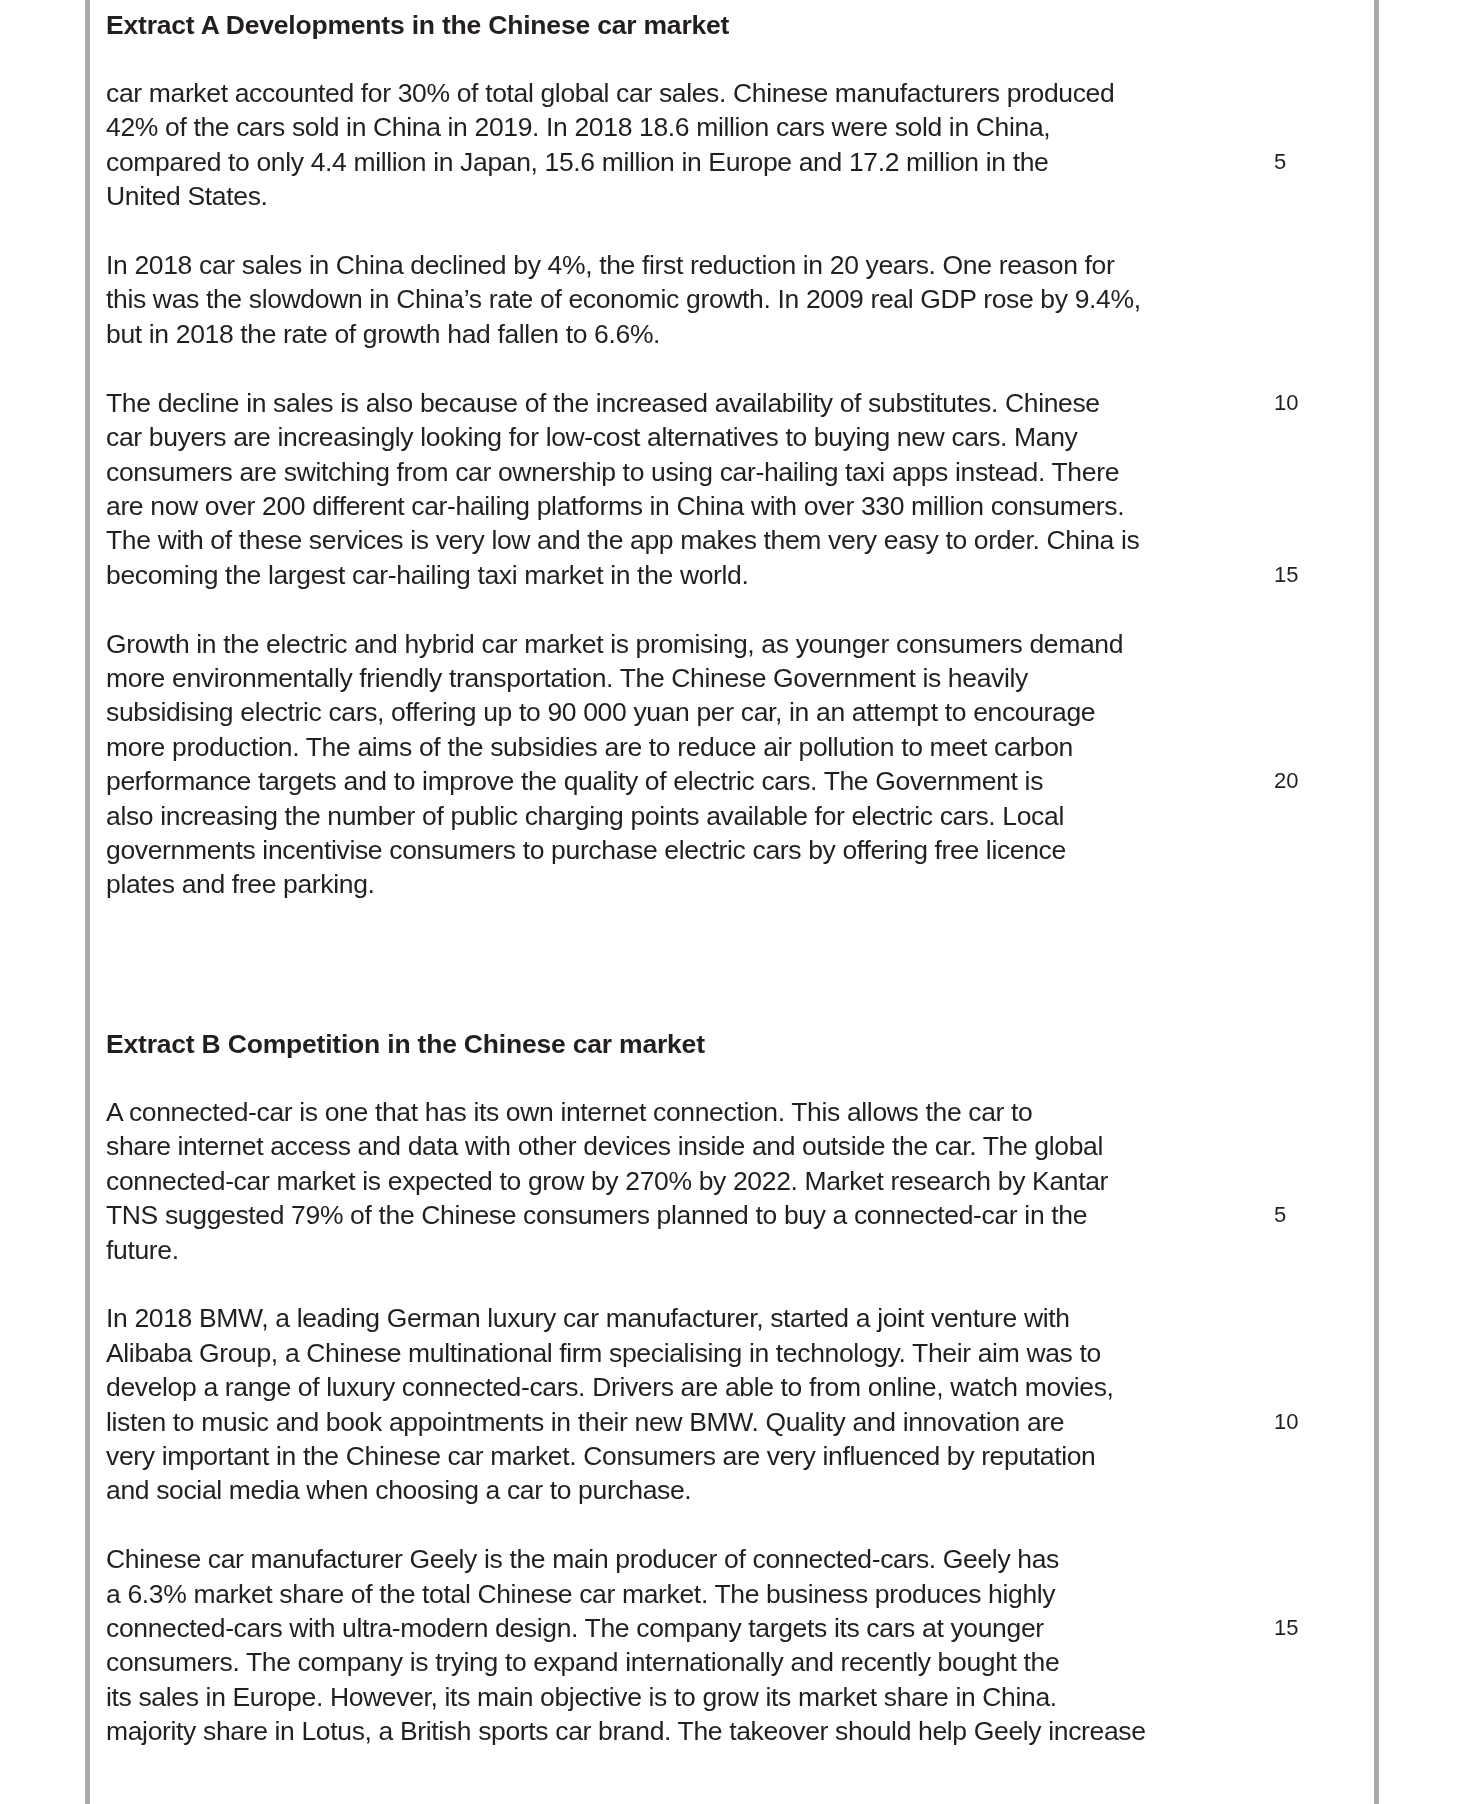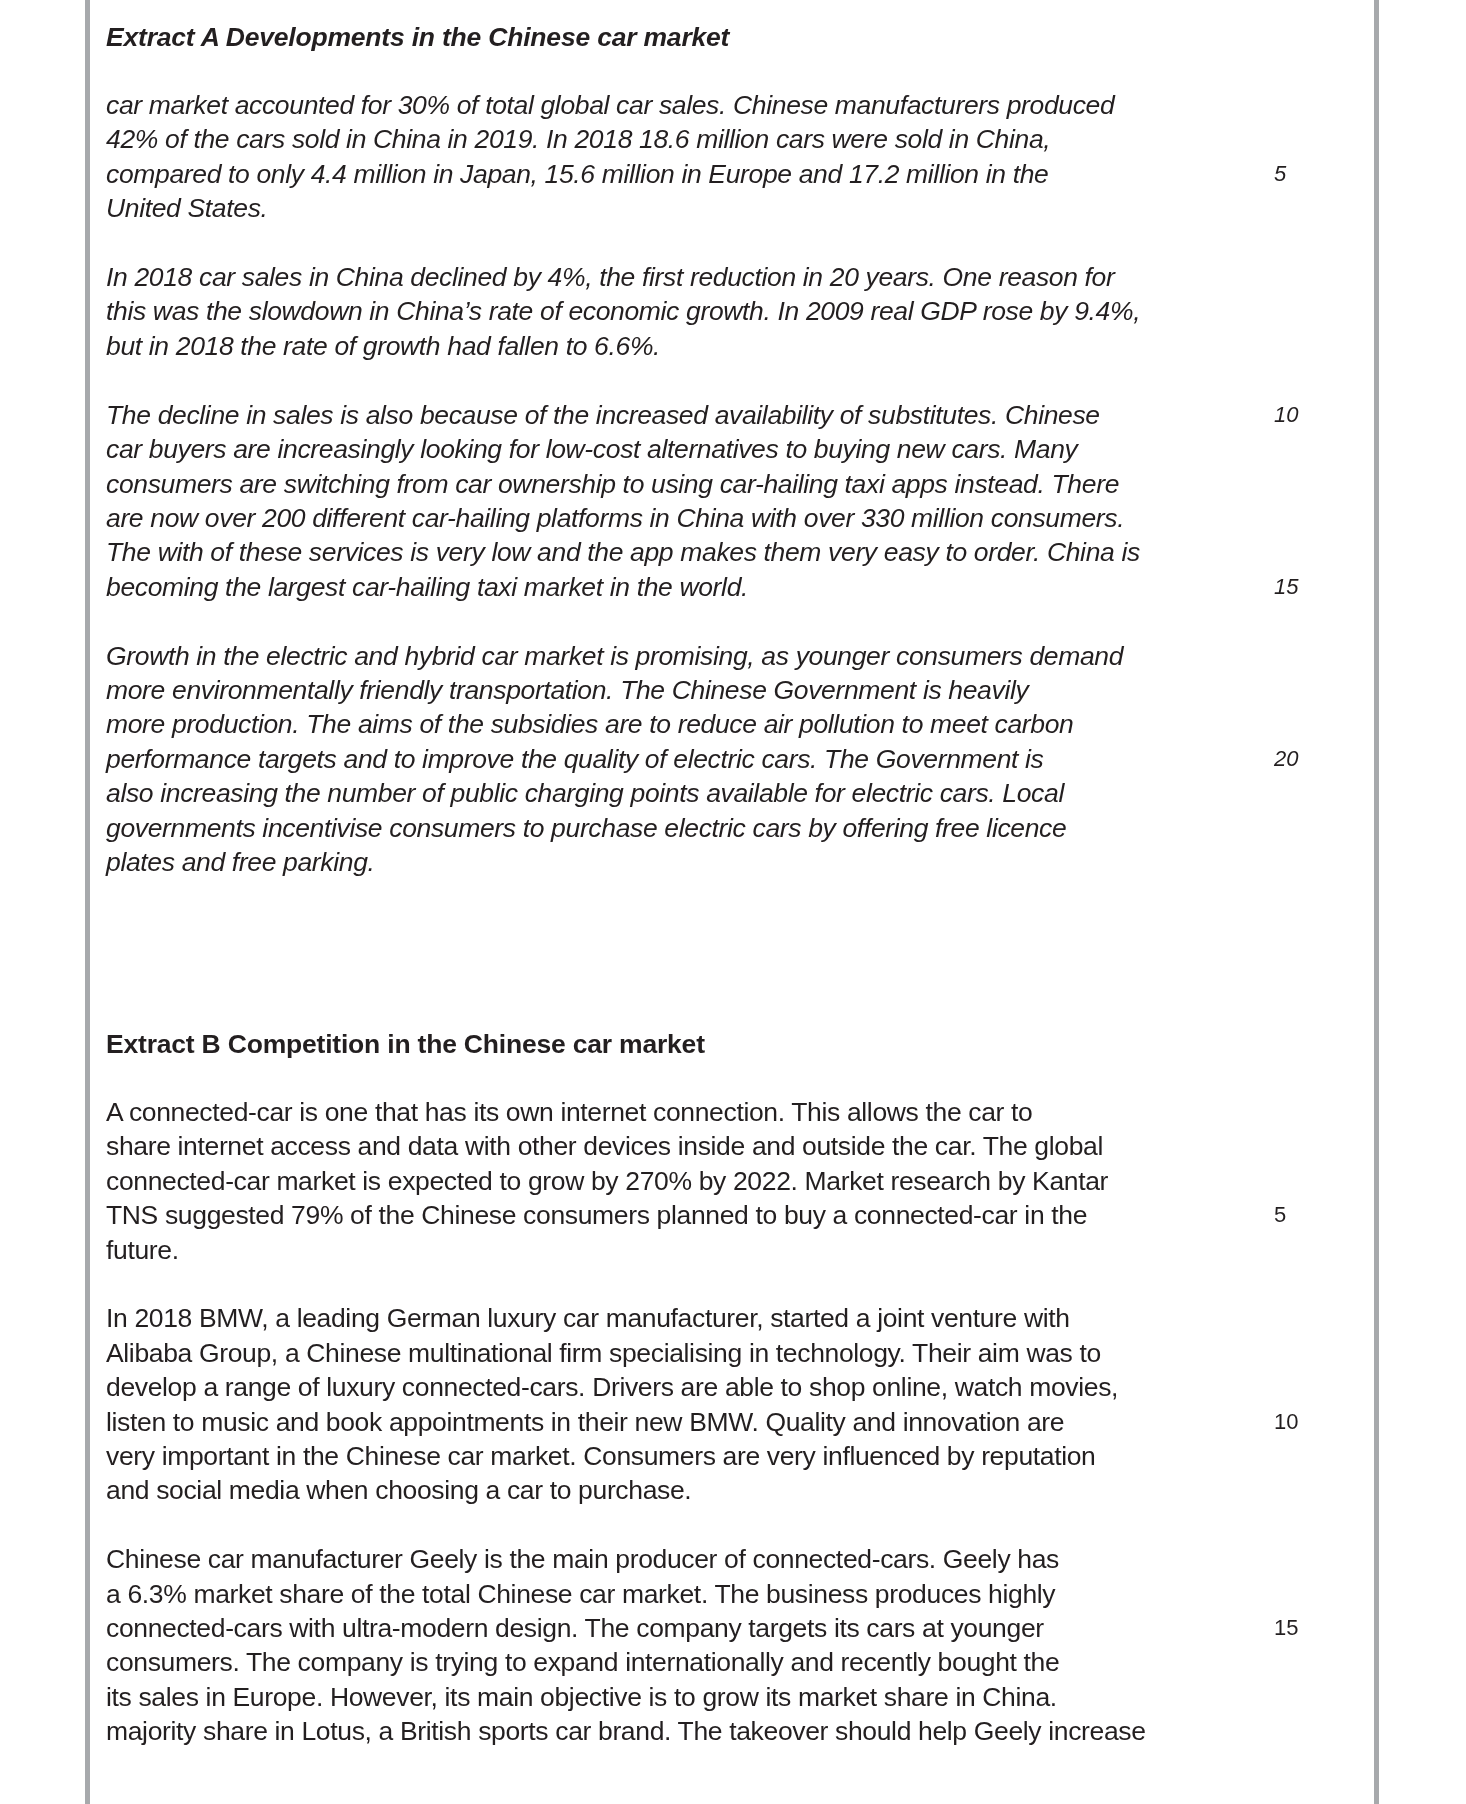--- a/index.html
+++ b/index.html
@@ -29,21 +29,21 @@
       position: absolute;
       left: 106px;
       top: 0;
       width: 1250px;
     }
     .extract {
       position: absolute;
       left: 0;
       width: 1250px;
     }
-    .extract-a { top: 20px; font-style: italic; }
+    .extract-a { top: 8px; }
     .extract-b { top: 1019px; margin-top: 8px; }
 
     .heading {
       font-weight: bold;
       font-size: 26.5px;
       line-height: 34px;
       margin: 0 0 34px 0;
       letter-spacing: -0.2px;
       white-space: nowrap;
     }
@@ -98,20 +98,21 @@
       <div class="line"><span>car buyers are increasingly looking for low-cost alternatives to buying new cars. Many</span><span class="line-no"></span></div>
       <div class="line"><span>consumers are switching from car ownership to using car-hailing taxi apps instead. There</span><span class="line-no"></span></div>
       <div class="line"><span>are now over 200 different car-hailing platforms in China with over 330 million consumers.</span><span class="line-no"></span></div>
       <div class="line"><span>The with of these services is very low and the app makes them very easy to order. China is</span><span class="line-no"></span></div>
       <div class="line"><span>becoming the largest car-hailing taxi market in the world.</span><span class="line-no">15</span></div>
     </div>
 
     <div class="para">
       <div class="line"><span>Growth in the electric and hybrid car market is promising, as younger consumers demand</span><span class="line-no"></span></div>
       <div class="line"><span>more environmentally friendly transportation. The Chinese Government is heavily</span><span class="line-no"></span></div>
+      <div class="line"><span>subsidising electric cars, offering up to 90 000 yuan per car, in an attempt to encourage</span><span class="line-no"></span></div>
       <div class="line"><span>more production. The aims of the subsidies are to reduce air pollution to meet carbon</span><span class="line-no"></span></div>
       <div class="line"><span>performance targets and to improve the quality of electric cars. The Government is</span><span class="line-no">20</span></div>
       <div class="line"><span>also increasing the number of public charging points available for electric cars. Local</span><span class="line-no"></span></div>
       <div class="line"><span>governments incentivise consumers to purchase electric cars by offering free licence</span><span class="line-no"></span></div>
       <div class="line"><span>plates and free parking.</span><span class="line-no"></span></div>
     </div>
   </section>
 
   <section class="extract extract-b">
     <h2 class="heading">Extract B Competition in the Chinese car market</h2>
@@ -120,21 +121,21 @@
       <div class="line"><span>A connected-car is one that has its own internet connection. This allows the car to</span><span class="line-no"></span></div>
       <div class="line"><span>share internet access and data with other devices inside and outside the car. The global</span><span class="line-no"></span></div>
       <div class="line"><span>connected-car market is expected to grow by 270% by 2022. Market research by Kantar</span><span class="line-no"></span></div>
       <div class="line"><span>TNS suggested 79% of the Chinese consumers planned to buy a connected-car in the</span><span class="line-no">5</span></div>
       <div class="line"><span>future.</span><span class="line-no"></span></div>
     </div>
 
     <div class="para">
       <div class="line"><span>In 2018 BMW, a leading German luxury car manufacturer, started a joint venture with</span><span class="line-no"></span></div>
       <div class="line"><span>Alibaba Group, a Chinese multinational firm specialising in technology. Their aim was to</span><span class="line-no"></span></div>
-      <div class="line"><span>develop a range of luxury connected-cars. Drivers are able to shop online, watch movies,</span><span class="line-no"></span></div>
+      <div class="line"><span>develop a range of luxury connected-cars. Drivers are able to from online, watch movies,</span><span class="line-no"></span></div>
       <div class="line"><span>listen to music and book appointments in their new BMW. Quality and innovation are</span><span class="line-no">10</span></div>
       <div class="line"><span>very important in the Chinese car market. Consumers are very influenced by reputation</span><span class="line-no"></span></div>
       <div class="line"><span>and social media when choosing a car to purchase.</span><span class="line-no"></span></div>
     </div>
 
     <div class="para">
       <div class="line"><span>Chinese car manufacturer Geely is the main producer of connected-cars. Geely has</span><span class="line-no"></span></div>
       <div class="line"><span>a 6.3% market share of the total Chinese car market. The business produces highly</span><span class="line-no"></span></div>
       <div class="line"><span>connected-cars with ultra-modern design. The company targets its cars at younger</span><span class="line-no">15</span></div>
       <div class="line"><span>consumers. The company is trying to expand internationally and recently bought the</span><span class="line-no"></span></div>

